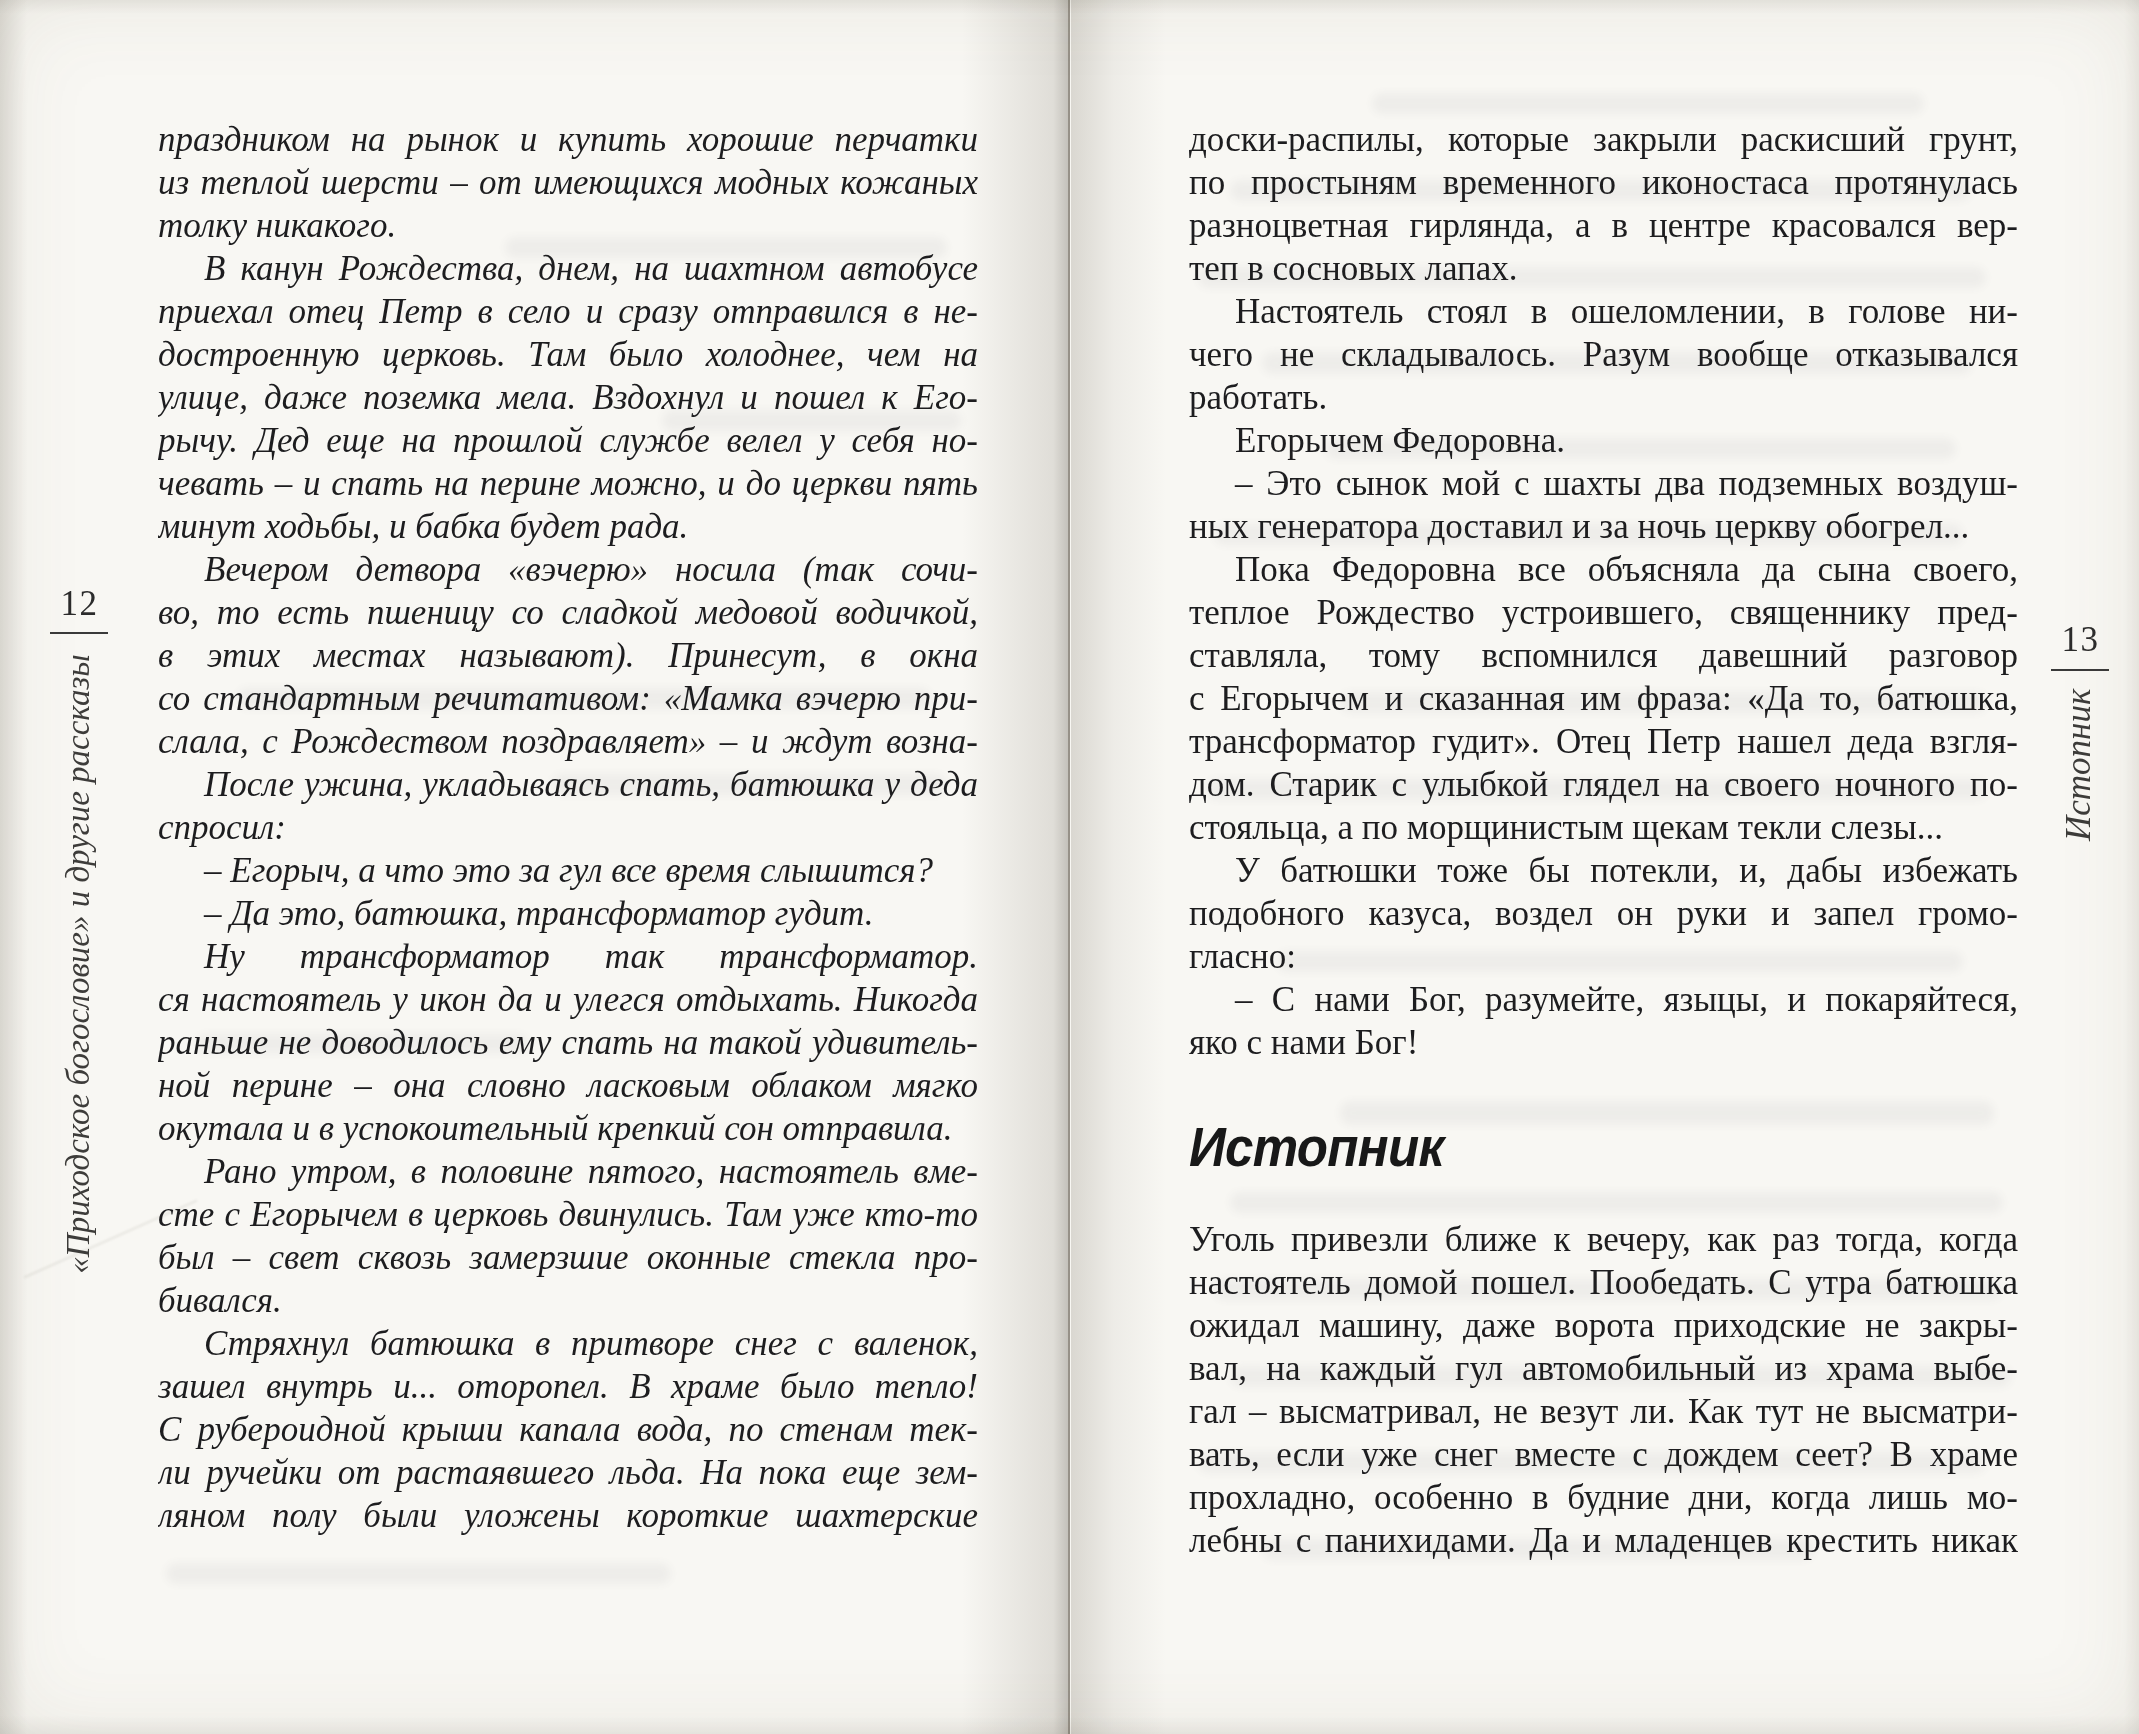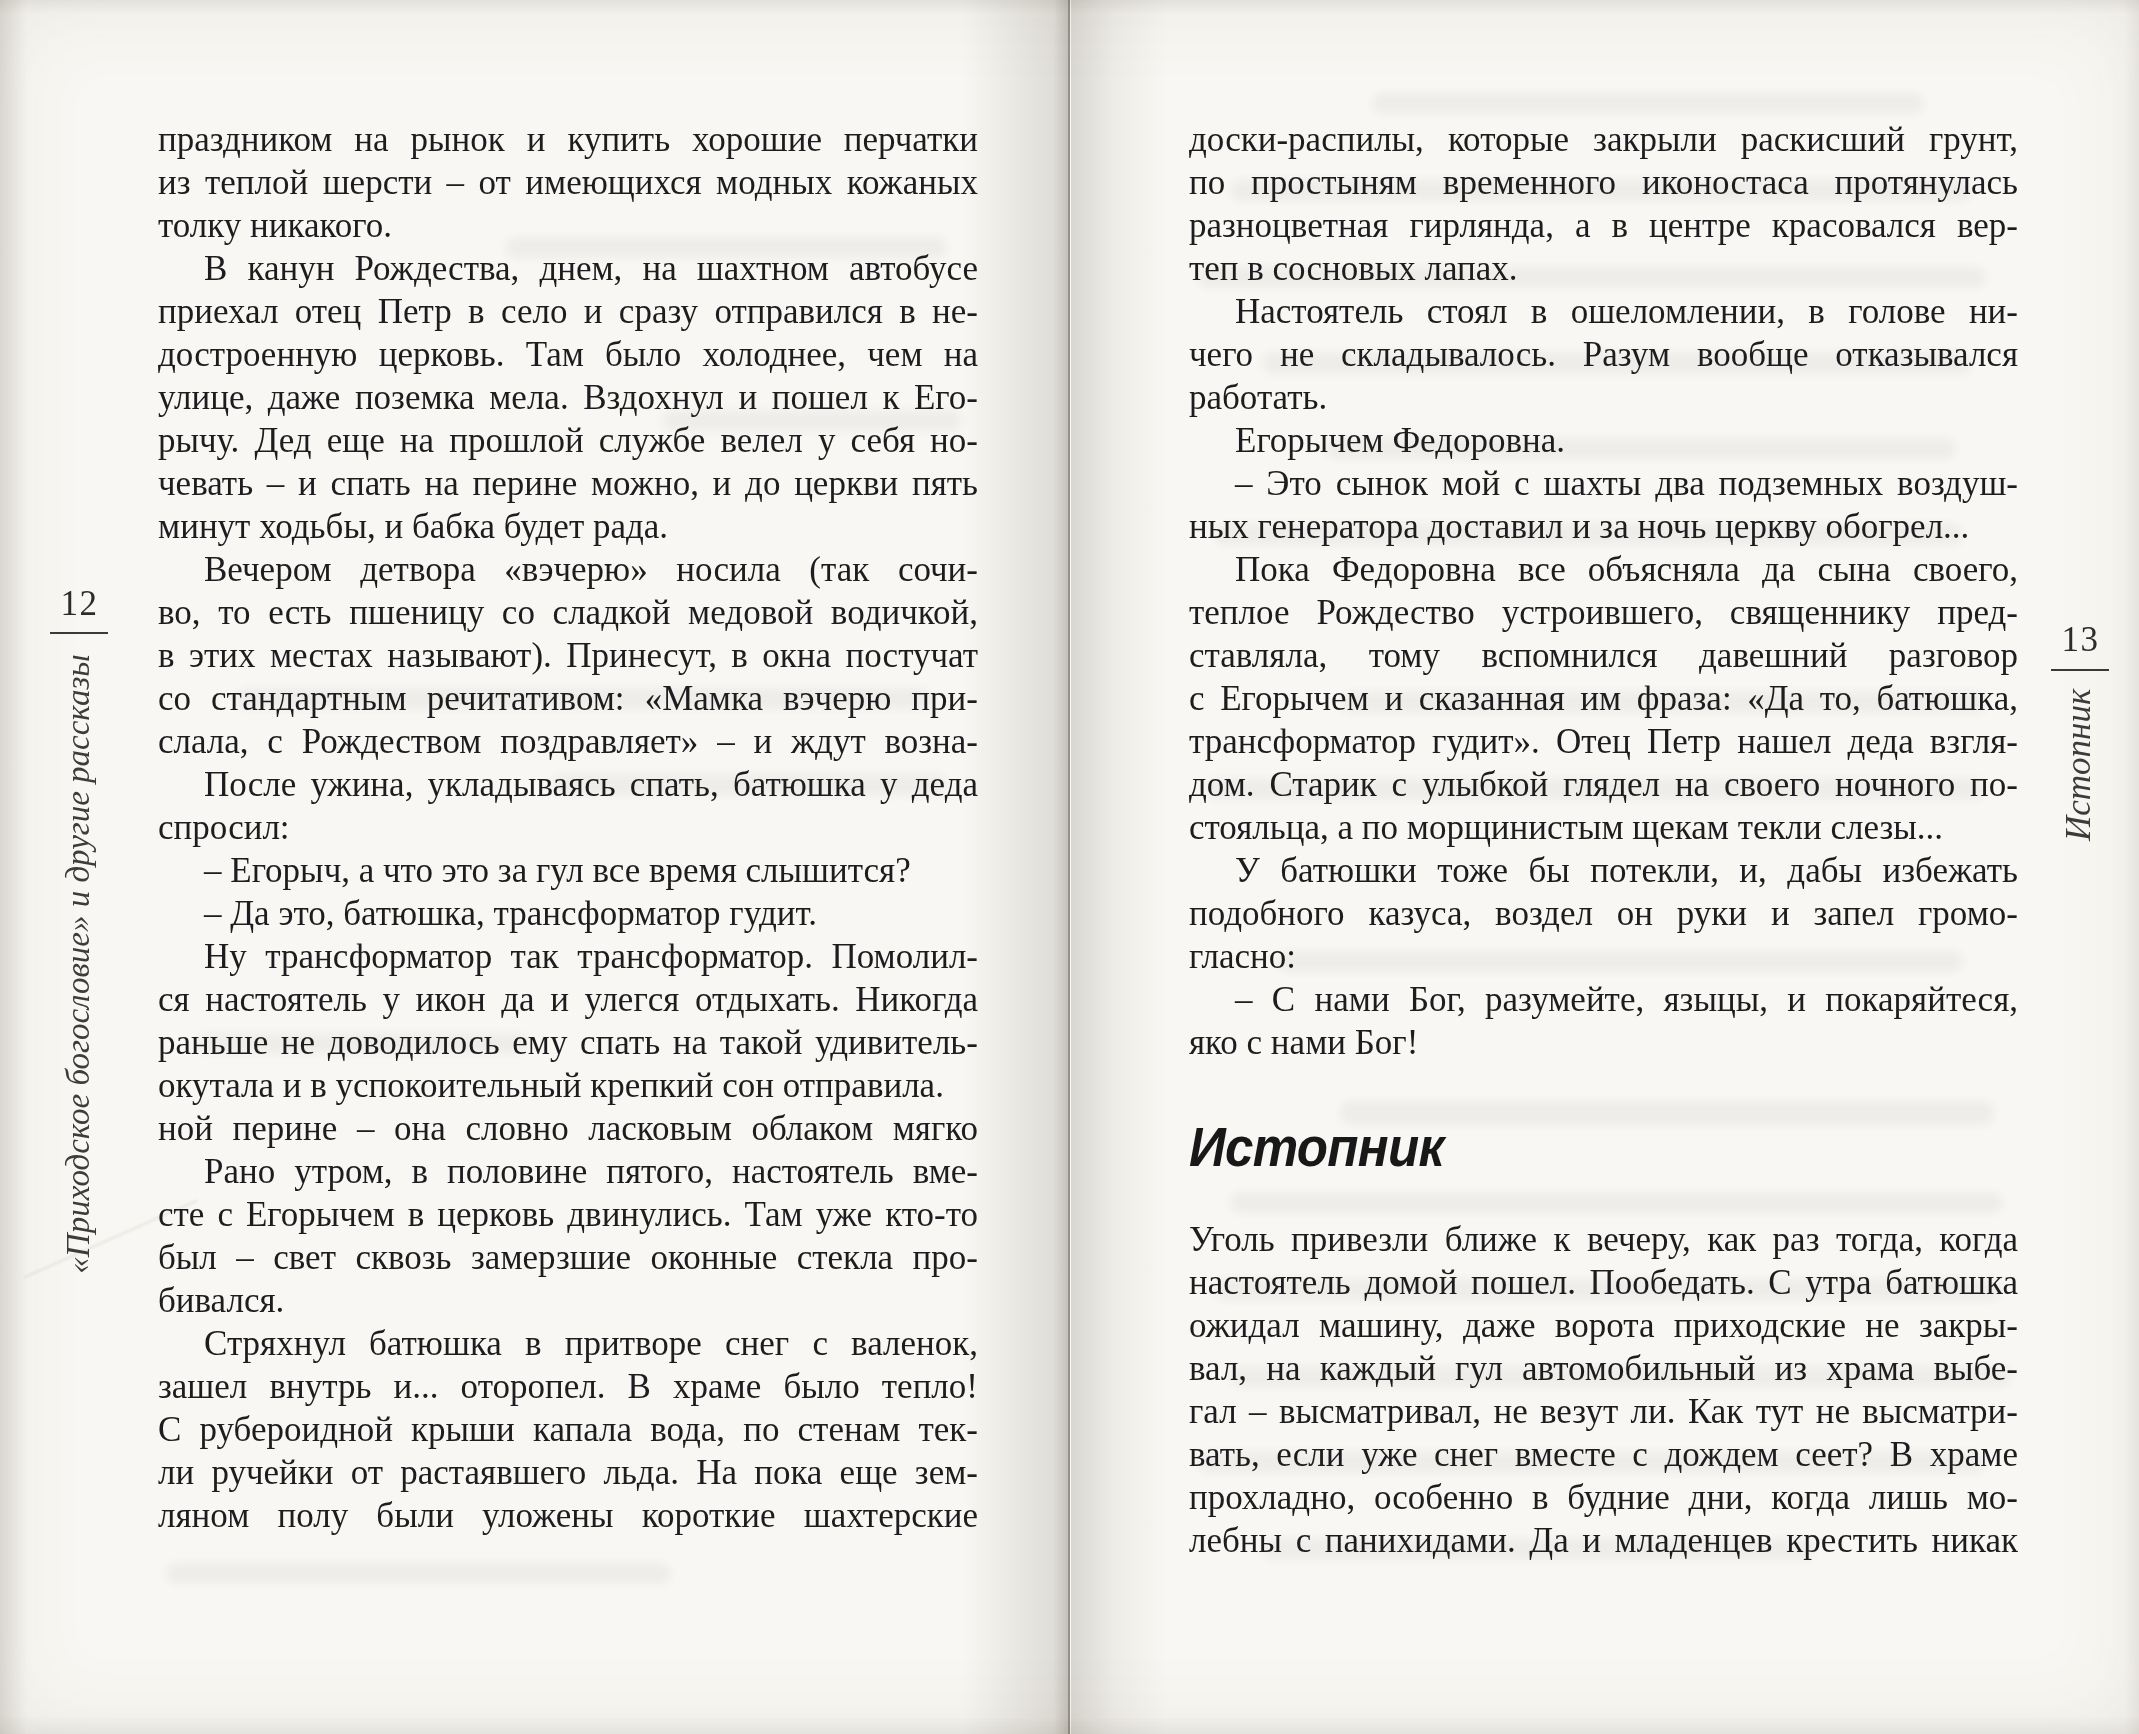--- a/index.html
+++ b/index.html
@@ -75,21 +75,21 @@
     <div class="smudge" style="left:237px;top:688px;width:694px;height:20.5px;"></div>
     <div class="smudge" style="left:552px;top:774px;width:394px;height:20.5px;"></div>
     <div class="smudge" style="left:197px;top:1034px;width:331px;height:19px;"></div>
     <div class="smudge" style="left:166px;top:1563px;width:505px;height:20.5px;"></div>
     <div class="crease" style="left:16px;top:1238px;width:189px;height:1.6px;transform:rotate(-24deg);"></div>
 
     <div class="pagenum" style="left:32px;top:585px;">12</div>
     <div class="numrule" style="left:50px;top:632px;width:58px;"></div>
     <div class="runtitle-wrap left-title">«Приходское богословие» и другие рассказы</div>
 
-    <div class="textcol" style="left:158px;top:118px;width:820px;">
+    <div class="textcol" style="left:158px;top:118px;width:820px;font-style:italic;">
 
     <div class="line">праздником на рынок и купить хорошие перчатки</div>
         <div class="line">из теплой шерсти – от имеющихся модных кожаных</div>
         <div class="line end">толку никакого.</div>
         <div class="line indent">В канун Рождества, днем, на шахтном автобусе</div>
         <div class="line">приехал отец Петр в село и сразу отправился в не-</div>
         <div class="line">достроенную церковь. Там было холоднее, чем на</div>
         <div class="line">улице, даже поземка мела. Вздохнул и пошел к Его-</div>
         <div class="line">рычу. Дед еще на прошлой службе велел у себя но-</div>
         <div class="line">чевать – и спать на перине можно, и до церкви пять</div>
@@ -99,22 +99,22 @@
         <div class="line">в этих местах называют). Принесут, в окна постучат</div>
         <div class="line">со стандартным речитативом: «Мамка вэчерю при-</div>
         <div class="line">слала, с Рождеством поздравляет» – и ждут возна-</div>
         <div class="line indent">После ужина, укладываясь спать, батюшка у деда</div>
         <div class="line end">спросил:</div>
         <div class="line indent end">– Егорыч, а что это за гул все время слышится?</div>
         <div class="line indent end">– Да это, батюшка, трансформатор гудит.</div>
         <div class="line indent">Ну трансформатор так трансформатор. Помолил-</div>
         <div class="line">ся настоятель у икон да и улегся отдыхать. Никогда</div>
         <div class="line">раньше не доводилось ему спать на такой удивитель-</div>
+        <div class="line">ной перине – она словно ласковым облаком мягко</div>
         <div class="line end">окутала и в успокоительный крепкий сон отправила.</div>
-        <div class="line">ной перине – она словно ласковым облаком мягко</div>
         <div class="line indent">Рано утром, в половине пятого, настоятель вме-</div>
         <div class="line">сте с Егорычем в церковь двинулись. Там уже кто-то</div>
         <div class="line">был – свет сквозь замерзшие оконные стекла про-</div>
         <div class="line end">бивался.</div>
         <div class="line indent">Стряхнул батюшка в притворе снег с валенок,</div>
         <div class="line">зашел внутрь и... оторопел. В храме было тепло!</div>
         <div class="line">С рубероидной крыши капала вода, по стенам тек-</div>
         <div class="line">ли ручейки от растаявшего льда. На пока еще зем-</div>
         <div class="line">ляном полу были уложены короткие шахтерские</div>
       </div>

